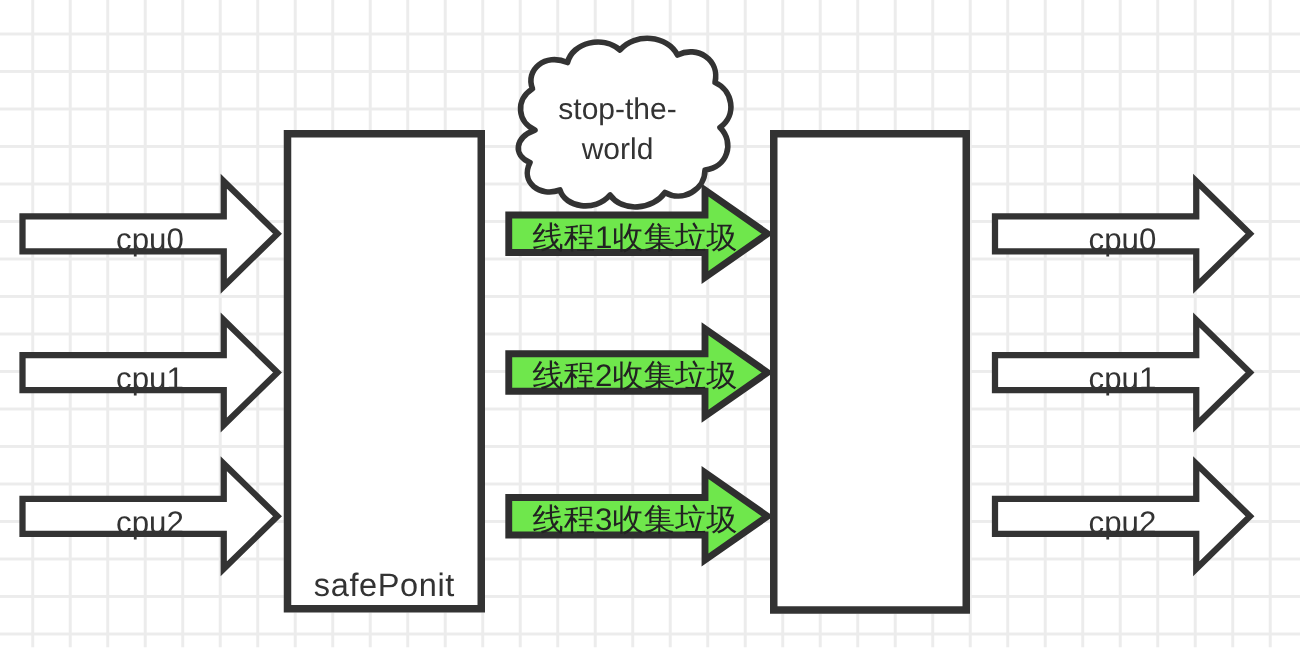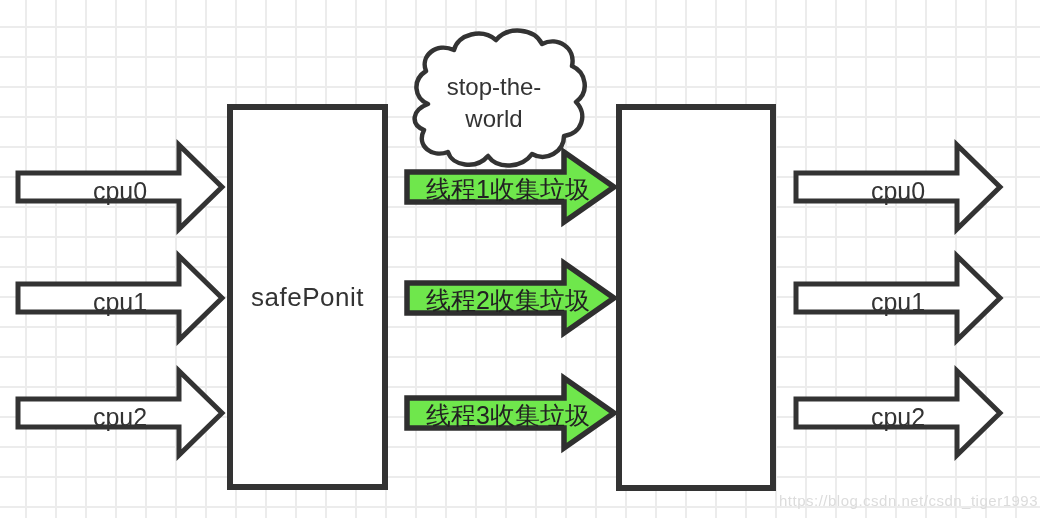--- a/index.html
+++ b/index.html
@@ -36,21 +36,21 @@
     font-family: "Liberation Sans", "DejaVu Sans", sans-serif;
     font-size: 24px;
     fill: #333333;
   }
   .box {
     position: absolute;
     box-sizing: border-box;
     border: 6px solid #333333;
     background: #ffffff;
     display: flex;
-    align-items: center;
+    align-items: flex-end;
     justify-content: center;
   }
   .box-label {
     font-size: 26px;
     color: #333333;
     letter-spacing: 0.5px;
   }
   .watermark {
     position: absolute;
     top: 492px;
@@ -130,15 +130,14 @@
   <svg class="abs" style="left:792px; top:252px;" width="212" height="92" viewBox="0 0 212 92">
     <polygon points="4,32 165,32 165,4 208,46 165,88 165,60 4,60" fill="#ffffff" stroke="#333333" stroke-width="5" stroke-linejoin="miter"></polygon>
     <text class="arrow-label" x="106" y="59" text-anchor="middle">cpu1</text>
   </svg>
 
   <svg class="abs" style="left:792px; top:367px;" width="212" height="92" viewBox="0 0 212 92">
     <polygon points="4,32 165,32 165,4 208,46 165,88 165,60 4,60" fill="#ffffff" stroke="#333333" stroke-width="5" stroke-linejoin="miter"></polygon>
     <text class="arrow-label" x="106" y="59" text-anchor="middle">cpu2</text>
   </svg>
 
-  <div class="watermark">https://blog.csdn.net/csdn_tiger1993</div>
 
 </div>
 
 </body></html>

